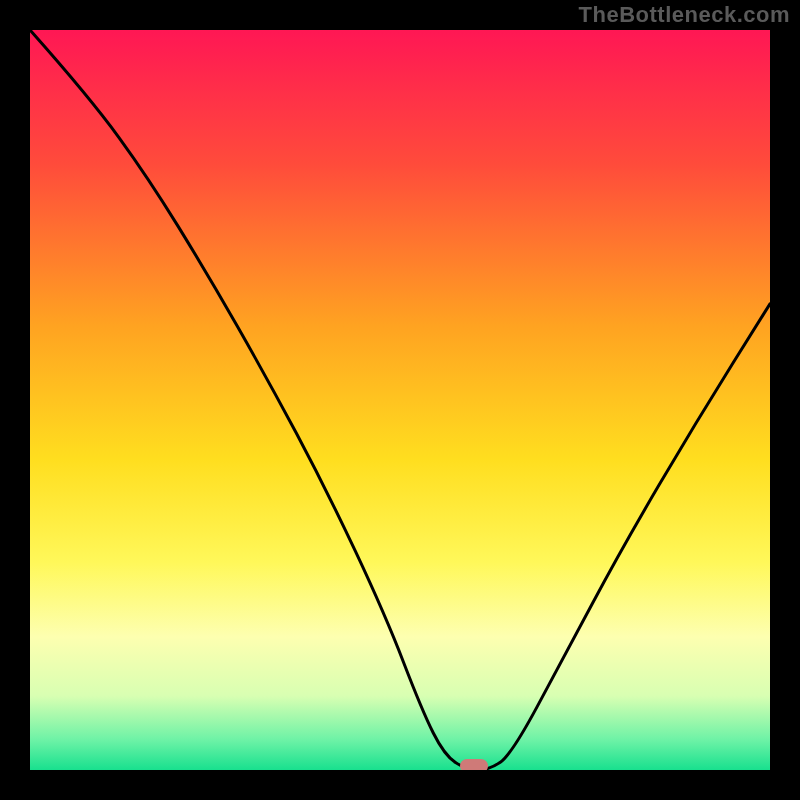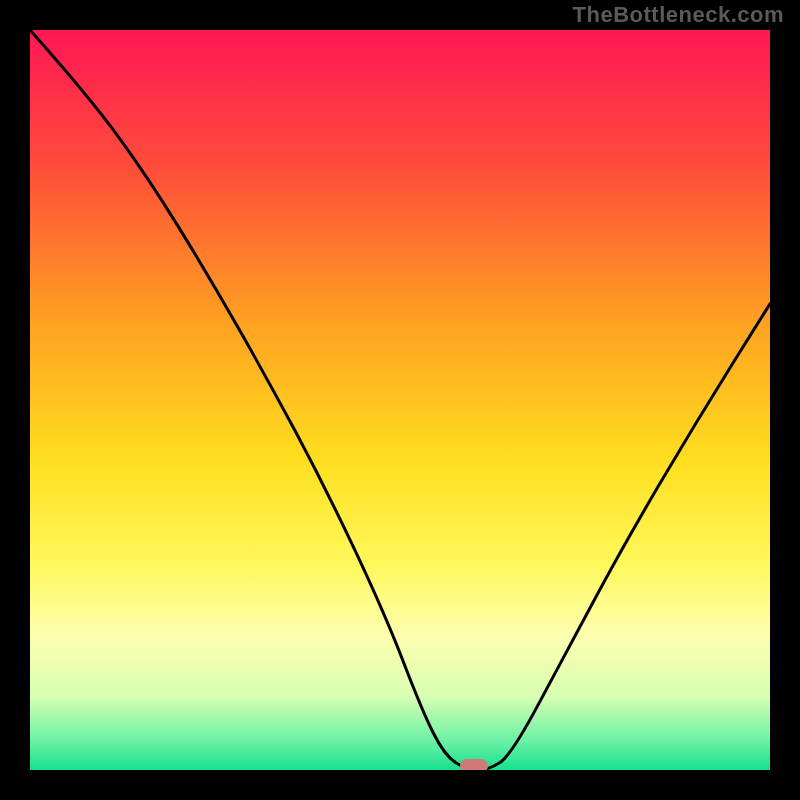--- a/index.html
+++ b/index.html
@@ -7,21 +7,21 @@
     padding: 0;
     width: 800px;
     height: 800px;
     background: #000;
     position: relative;
     font-family: Arial, sans-serif;
   }
   .watermark {
     position: absolute;
     top: 2px;
-    right: 16px;
+    right: 10px;
     color: #5a5a5a;
     font-size: 22px;
     font-weight: 600;
     letter-spacing: 0.5px;
     z-index: 10;
   }
   .plot-area {
     position: absolute;
     left: 30px;
     top: 30px;

